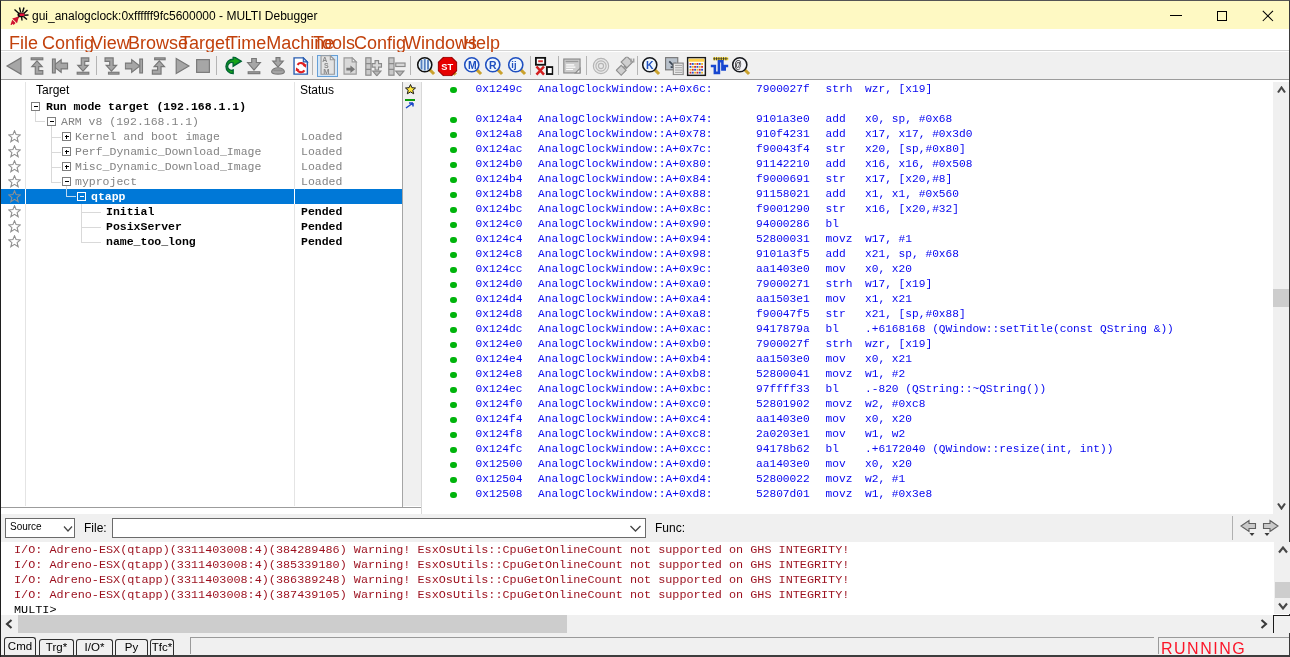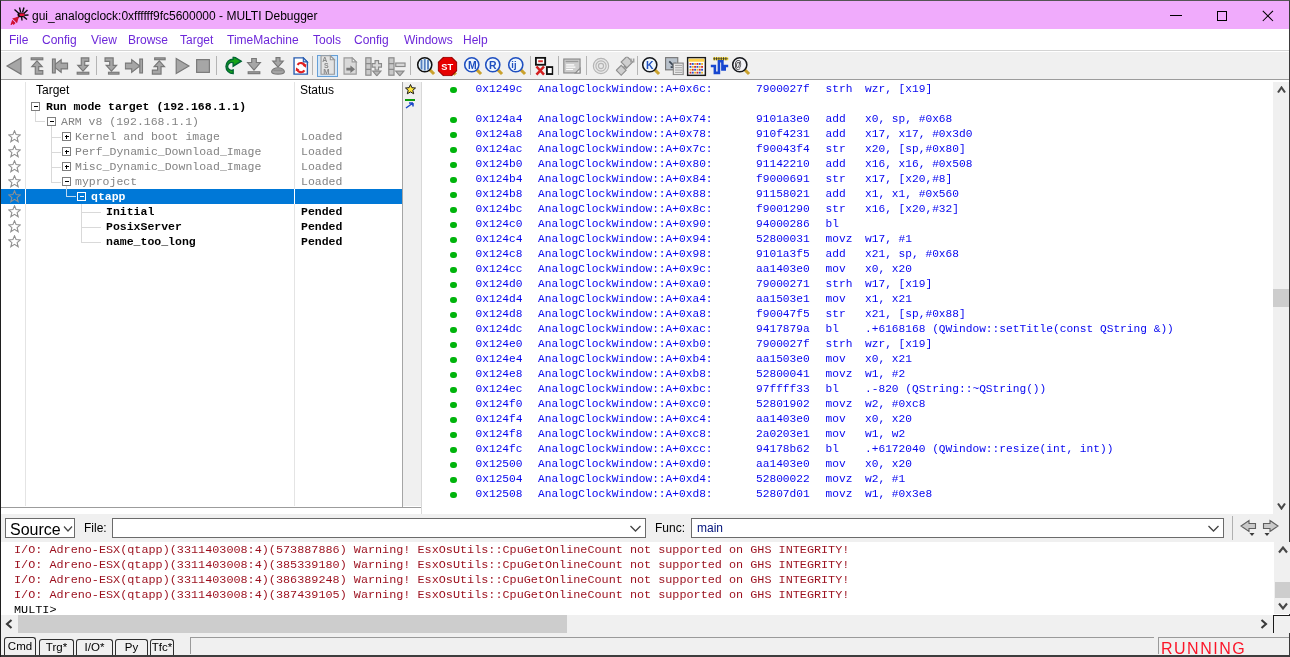--- a/index.html
+++ b/index.html
@@ -1,20 +1,20 @@
 <!DOCTYPE html>
 <html><head><meta charset="utf-8"><style>
 *{margin:0;padding:0;box-sizing:border-box}
 html,body{width:1290px;height:657px;overflow:hidden}
 #w{position:relative;width:1290px;height:657px;background:#fff;font-family:"Liberation Sans",sans-serif;border-left:1.5px solid #1f1f1f;border-right:1.5px solid #3a3a3a;border-top:1px solid #555}
 .abs{position:absolute}
-#title{position:absolute;left:0;top:0;width:100%;height:28px;background:#f0abfc}
+#title{position:absolute;left:0;top:0;width:100%;height:28px;background:#fef9c3}
 #title .t{position:absolute;left:31px;top:7.5px;font-size:12px;color:#000}
 #menu{position:absolute;left:0;top:28px;width:100%;height:22px;background:#fff;border-bottom:1px solid #d4d4d4}
-#menu span{position:absolute;top:4px;font-size:12px;color:#6d28d9}
+#menu span{position:absolute;top:4px;font-size:18px;color:#c2410c}
 #tb{position:absolute;left:0;top:51px;width:100%;height:28px;background:#f0f0f0;border-bottom:1.5px solid #9c9c9c}
 .ti{position:absolute;transform:scale(1.16);transform-origin:50% 50%}
 .ts{position:absolute;top:4px;width:1px;height:19px;background:#b4b4b4}
 #panes{position:absolute;left:0;top:80.5px;width:100%;height:432px;background:#fff}
 .hdr{position:absolute;top:1.5px;font-size:12px;font-family:"Liberation Sans",sans-serif;color:#000}
 .tt{position:absolute;height:15px;line-height:15px;font-size:11.5px;font-family:"Liberation Mono",monospace;white-space:pre}
 .tb{color:#000;font-weight:bold}
 .tg{color:#838383}
 .tw{color:#fff;font-weight:bold}
 .cn{position:absolute;background:#d9d9d9}
@@ -592,49 +592,43 @@
  <div class="thumb" style="left:1272px;top:207px;width:16px;height:18px"></div>
  <svg class="abs" style="left:1275.5px;top:4.5px" width="9" height="8">
         <path d="M1,6.5 4.5,1.5 8,6.5" fill="none" stroke="#484848" stroke-width="2.1"></path>
       </svg>
  <svg class="abs" style="left:1275.5px;top:420.5px" width="9" height="8">
         <path d="M1,1.5 4.5,6.5 8,1.5" fill="none" stroke="#484848" stroke-width="2.1"></path>
       </svg>
 </div>
 <div class="abs" style="left:0;top:512.5px;width:100%;height:28.5px;background:#f0f0f0"></div>
 <div class="combo" style="left:4px;top:517px;width:70px;height:20px">
-      <span style="position:absolute;left:4px;top:2px;font-size:16px">Source</span>
+      <span style="position:absolute;left:4px;top:2px;font-size:10px">Source</span>
       <svg class="chev" style="left:57px;top:6px" width="10" height="8">
         <path d="M1,1.5 5,6 9,1.5" fill="none" stroke="#444" stroke-width="1.2"></path>
       </svg>
     </div>
 <div class="abs" style="left:83px;top:520px;font-size:12px">File:</div>
 <div class="combo" style="left:111px;top:517px;width:534px;height:20px">
       <svg class="chev" style="left:516px;top:5px" width="13" height="9">
         <path d="M1.5,2 6.5,7 11.5,2" fill="none" stroke="#444" stroke-width="1.3"></path>
       </svg>
     </div>
 <div class="abs" style="left:654px;top:520px;font-size:12px">Func:</div>
-<div class="combo" style="left:690px;top:517px;width:533px;height:20px">
-      <span style="position:absolute;left:5px;top:2px;font-size:12px;color:#00127a">main</span>
-      <svg class="chev" style="left:515px;top:5px" width="13" height="9">
-        <path d="M1.5,2 6.5,7 11.5,2" fill="none" stroke="#444" stroke-width="1.3"></path>
-      </svg>
-    </div>
 <div class="abs" style="left:1231px;top:515px;width:1px;height:24px;background:#b0b0b0"></div>
 <svg class="abs" style="left:1239px;top:518px" width="17" height="18">
       <polygon points="9,1.5 9,4.5 15.5,4.5 15.5,9.5 9,9.5 9,12.5 1,7" fill="#c9c9c9" stroke="#5f5f5f" stroke-width="1.1"></polygon>
       <polygon points="9.5,14 14.5,14 12,17" fill="#3a3a3a"></polygon>
     </svg>
 <svg class="abs" style="left:1261px;top:518px" width="17" height="18">
       <polygon points="8,1.5 8,4.5 1.5,4.5 1.5,9.5 8,9.5 8,12.5 16,7" fill="#c9c9c9" stroke="#5f5f5f" stroke-width="1.1"></polygon>
       <polygon points="2.5,14 7.5,14 5,17" fill="#3a3a3a"></polygon>
     </svg>
 <div class="abs" style="left:0;top:541px;width:1272px;height:73px;background:#fff">
-      <div class="lg" style="top:0.5px">I/O: Adreno-ESX(qtapp)(3311403008:4)(573887886) Warning! EsxOsUtils::CpuGetOnlineCount not supported on GHS INTEGRITY!</div>
+      <div class="lg" style="top:0.5px">I/O: Adreno-ESX(qtapp)(3311403008:4)(384289486) Warning! EsxOsUtils::CpuGetOnlineCount not supported on GHS INTEGRITY!</div>
 <div class="lg" style="top:15.5px">I/O: Adreno-ESX(qtapp)(3311403008:4)(385339180) Warning! EsxOsUtils::CpuGetOnlineCount not supported on GHS INTEGRITY!</div>
 <div class="lg" style="top:30.5px">I/O: Adreno-ESX(qtapp)(3311403008:4)(386389248) Warning! EsxOsUtils::CpuGetOnlineCount not supported on GHS INTEGRITY!</div>
 <div class="lg" style="top:45.5px">I/O: Adreno-ESX(qtapp)(3311403008:4)(387439105) Warning! EsxOsUtils::CpuGetOnlineCount not supported on GHS INTEGRITY!</div>
 <div class="lg" style="top:60.5px;color:#000">MULTI&gt;</div>
     </div>
 <div class="sb" style="left:1273px;top:541px;width:17px;height:72px"></div>
 <div class="thumb" style="left:1274px;top:581px;width:16px;height:16px"></div>
 <svg class="abs" style="left:1276.5px;top:545px" width="10" height="8">
       <path d="M1,6.5 5,1.5 9,6.5" fill="none" stroke="#484848" stroke-width="2.1"></path>
     </svg>

